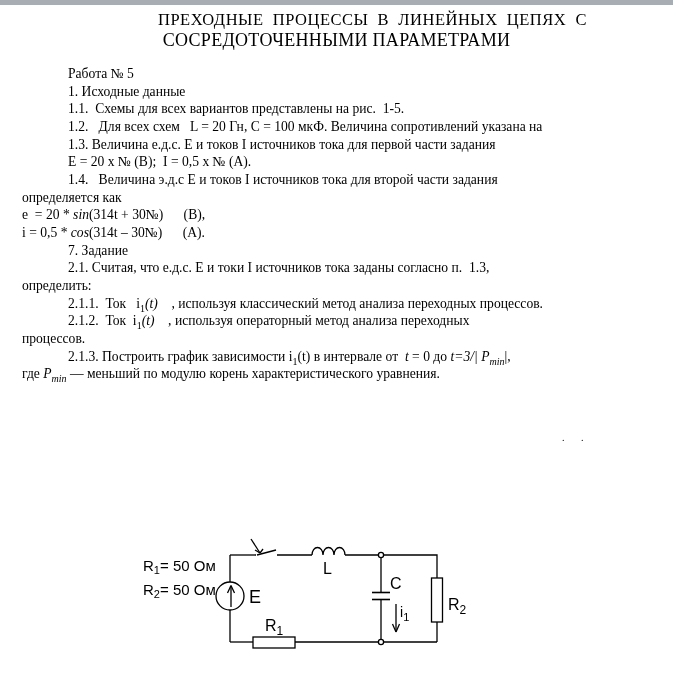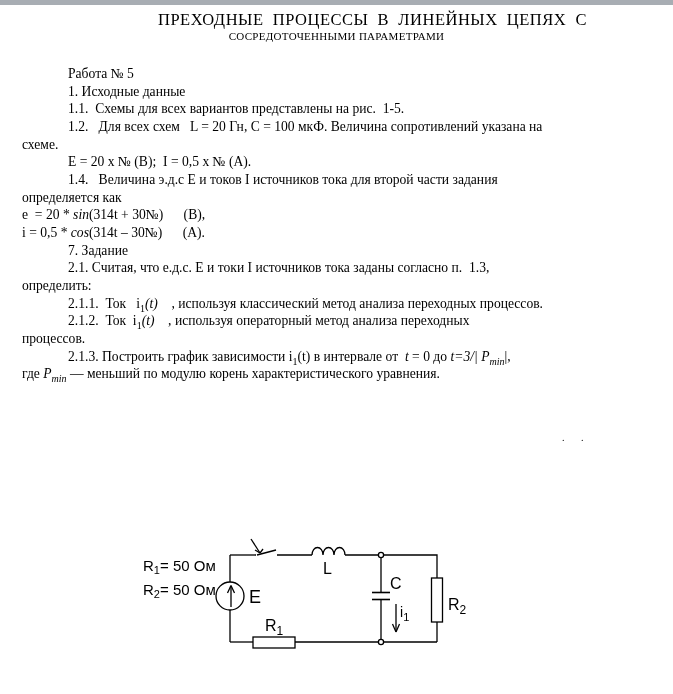--- a/index.html
+++ b/index.html
@@ -17,21 +17,21 @@
     background:#a8adb3;
   }
   .title1 {
     position:absolute; top:10px; left:0; width:673px;
     text-align:center; font-size:16.5px; letter-spacing:0.5px;
     white-space:pre;
     margin-left:36px;
   }
   .title2 {
     position:absolute; top:30px; left:0; width:673px;
-    text-align:center; font-size:11px; letter-spacing:0.3px;
+    text-align:center; font-size:18px; letter-spacing:0.3px;
     white-space:pre;
   }
   .docbody {
     position:absolute; left:22px; top:65px; width:640px;
   }
   .line {
     font-size:13.6px;
     line-height:17.65px;
     white-space:pre;
     font-family:Liberation Serif, serif;
@@ -57,21 +57,21 @@
 <div class="topbar"></div>
 
 <div class="title1">ПРЕХОДНЫЕ  ПРОЦЕССЫ  В  ЛИНЕЙНЫХ  ЦЕПЯХ  С</div>
 <div class="title2">СОСРЕДОТОЧЕННЫМИ ПАРАМЕТРАМИ</div>
 
 <div class="docbody">
     <div class="line indent"><span>Работа № 5</span></div>
     <div class="line indent"><span>1. Исходные данные</span></div>
     <div class="line indent"><span>1.1.  Схемы для всех вариантов представлены на рис.  1-5.</span></div>
     <div class="line indent"><span>1.2.   Для всех схем   L = 20 Гн, С = 100 мкФ. Величина сопротивлений указана на</span></div>
-    <div class="line"><span>схеме.</span></div>
+    <div class="line indent"><span>1.3. Величина е.д.с. Е и токов I источников тока для первой части задания</span></div>
     <div class="line indent"><span>Е = 20 х № (В);  I = 0,5 х № (А).</span></div>
     <div class="line indent"><span>1.4.   Величина э.д.с Е и токов I источников тока для второй части задания</span></div>
     <div class="line"><span>определяется как</span></div>
     <div class="line"><span>е  = 20 * </span><span class="it">sin</span><span>(314t + 30№)      (В),</span></div>
     <div class="line"><span>i = 0,5 * </span><span class="it">cos</span><span>(314t – 30№)      (А).</span></div>
     <div class="line indent"><span>7. Задание</span></div>
     <div class="line indent"><span>2.1. Считая, что е.д.с. Е и токи I источников тока заданы согласно п.  1.3,</span></div>
     <div class="line"><span>определить:</span></div>
     <div class="line indent"><span>2.1.1.  Ток   i</span><sub>1</sub><span class="it">(t)</span><span>    , используя классический метод анализа переходных процессов.</span></div>
     <div class="line indent"><span>2.1.2.  Ток  i</span><sub>1</sub><span class="it">(t)</span><span>    , используя операторный метод анализа переходных</span></div>

